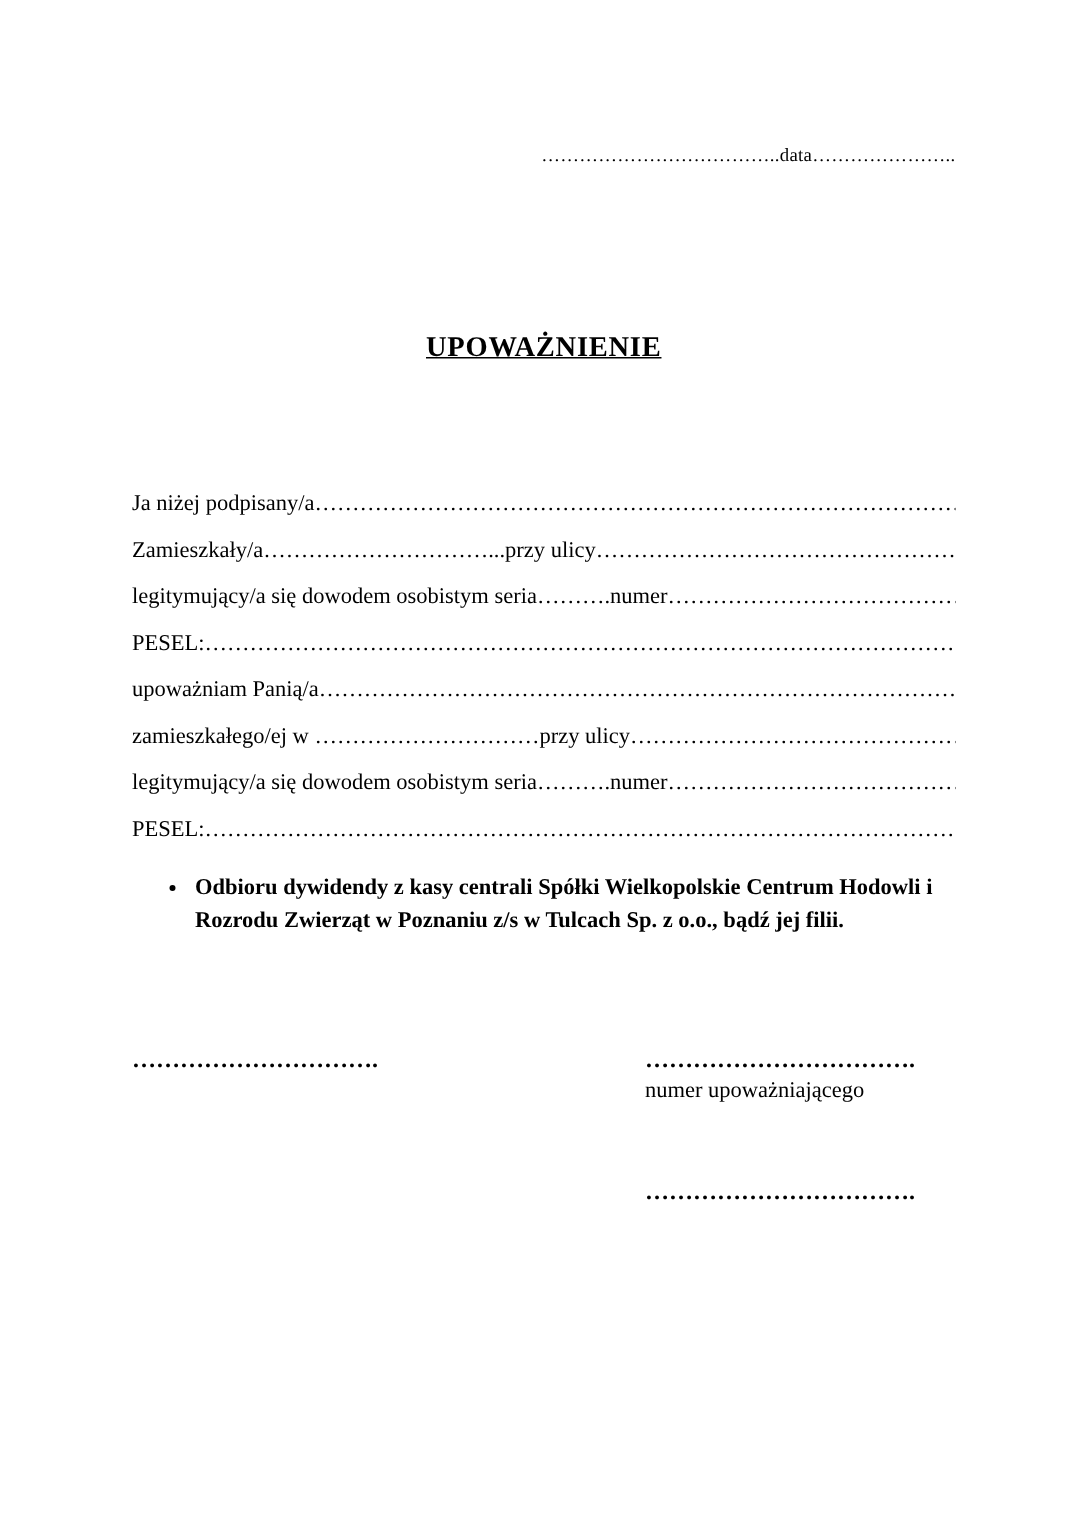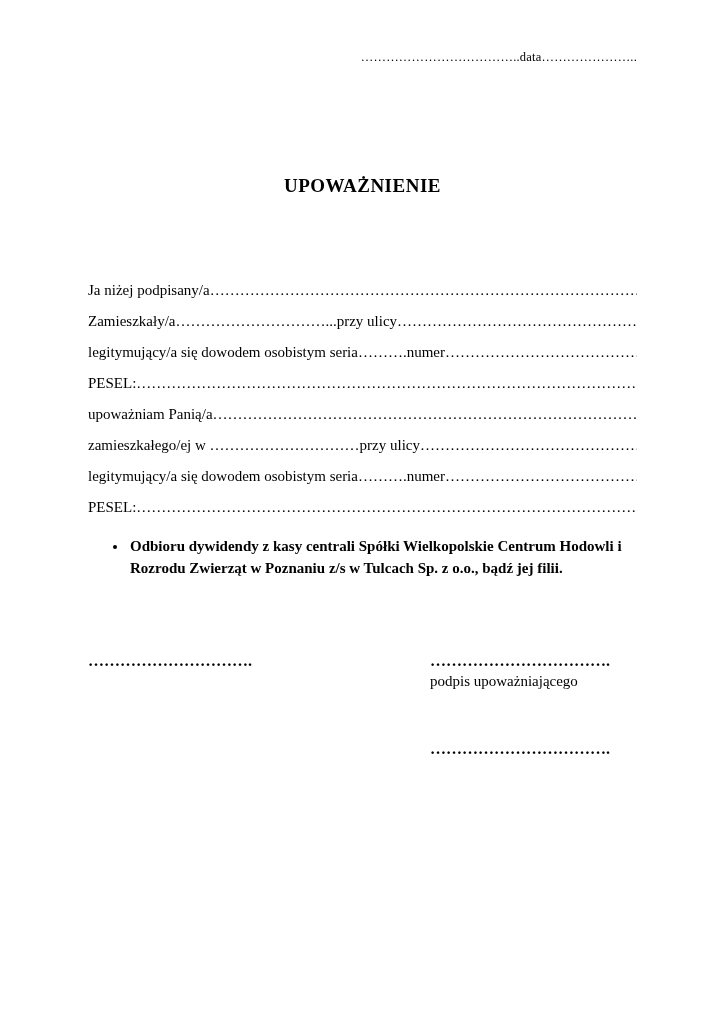--- a/index.html
+++ b/index.html
@@ -5,38 +5,39 @@
   html, body {
     margin: 0;
     padding: 0;
     background: #ffffff;
   }
   .page {
     position: relative;
     width: 725px;
     height: 1024px;
     box-sizing: border-box;
-    padding: 49px 88px 0 88px;
+    padding: 95px 88px 0 88px;
     background: #ffffff;
     color: #000000;
     font-family: "Liberation Serif", serif;
     font-size: 15px;
     overflow: hidden;
   }
   .date-line {
     text-align: right;
     font-size: 12.5px;
     line-height: 16px;
     letter-spacing: 0.2px;
   }
   .doc-title {
     margin: 110px 0 0 0;
     text-align: center;
     font-size: 19px;
     font-weight: bold;
+    text-decoration: underline;
     letter-spacing: 0.5px;
   }
   .form-body {
     margin-top: 78px;
   }
   .form-body p {
     margin: 0;
     line-height: 31px;
     white-space: nowrap;
     overflow: hidden;
@@ -103,21 +104,21 @@
   <ul class="bullet-list">
     <li>Odbioru dywidendy z kasy centrali Spółki Wielkopolskie Centrum Hodowli i Rozrodu Zwierząt w Poznaniu z/s w Tulcach Sp. z o.o., bądź jej filii.</li>
   </ul>
 
   <div class="sig-row">
     <div class="sig-left">
       <div class="sig-dots">………………………….</div>
     </div>
     <div class="sig-right">
       <div class="sig-dots">…………………………….</div>
-      <div class="sig-label">podpis upoważniającego</div>
+      <div class="sig-label">numer upoważniającego</div>
     </div>
   </div>
 
   <div class="sig-sample">
     <div class="sig-dots">…………………………….</div>
   </div>
 
 </div>
 
 </body></html>

